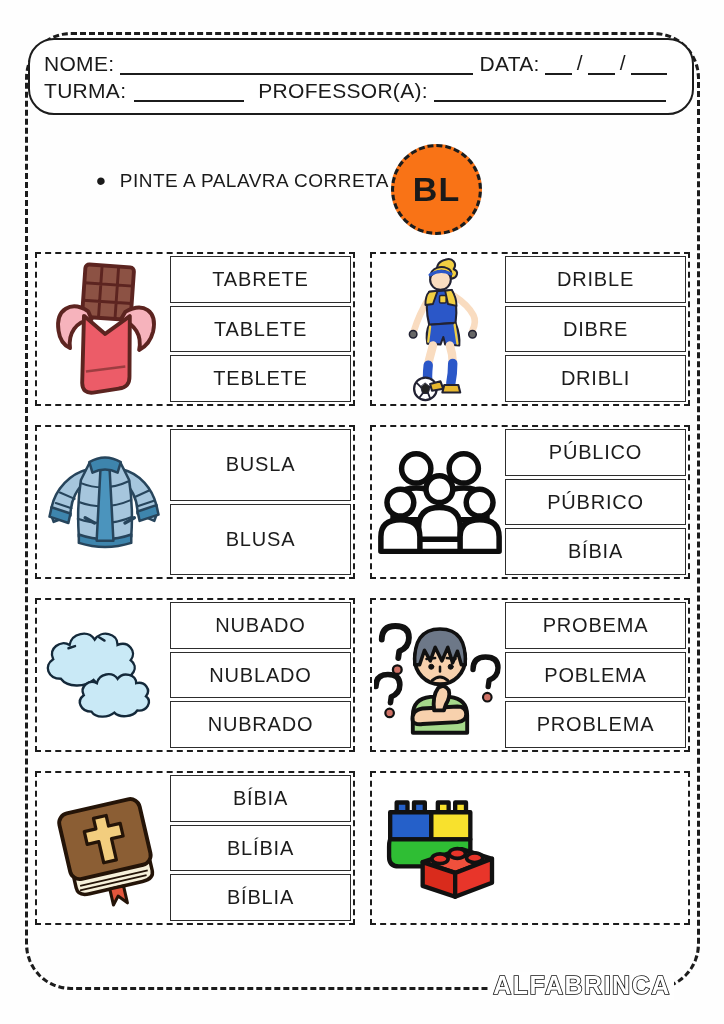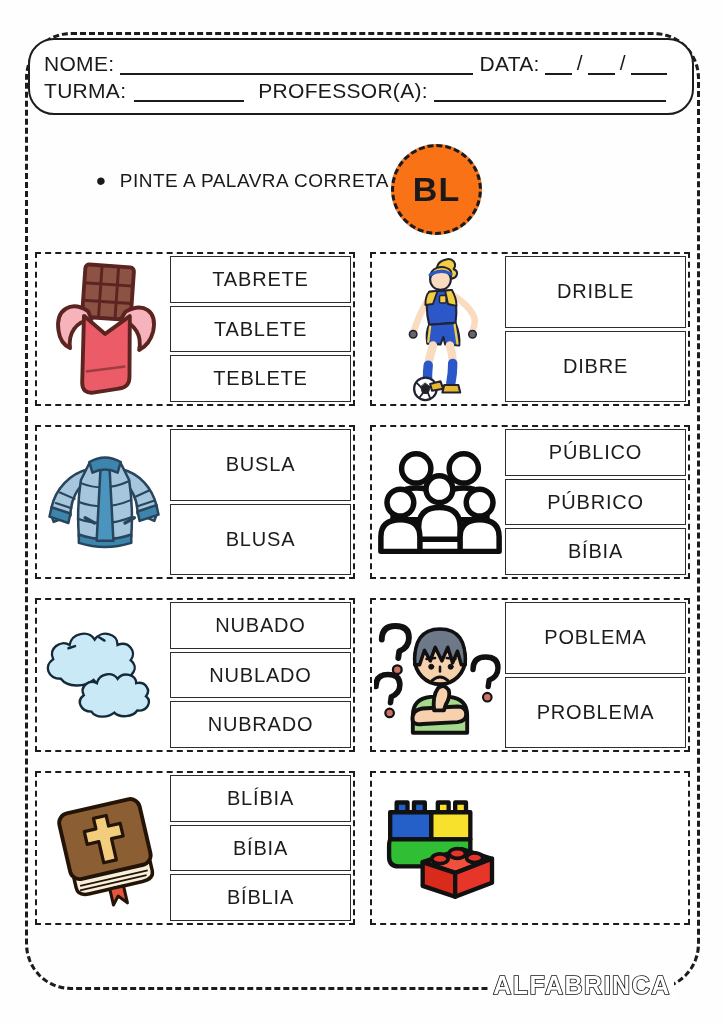--- a/index.html
+++ b/index.html
@@ -128,20 +128,21 @@
             <path d="M42,135 L47,139 L45,146 L39,146 L37,139 Z" fill="#222" stroke-width="1"></path>
             <path d="M33,135 L37,139 M51,137 L47,139 M45,146 L47,151 M39,146 L36,150" stroke-width="2" fill="none"></path>
             <path d="M47,136 L58,133 L61,141 L49,143 Z" fill="#e8b830" stroke-width="2.2"></path>
             <path d="M62,137 L77,137 L79,145 L60,145 Z" fill="#e8b830" stroke-width="2.2"></path>
           </g>
         </svg>
       </div>
       <div class="card-words">
         <div class="word-cell">DRIBLE</div>
         <div class="word-cell">DIBRE</div>
+        <div class="word-cell">DRIBLI</div>
       </div>
     </div>
 
     <div class="card">
       <div class="card-image">
         <svg width="132" height="116" viewBox="0 0 125 110">
           <g stroke="#27455c" stroke-linejoin="round" stroke-linecap="round" stroke-width="2.4">
             <path d="M46,24 C30,28 16,42 12,60 C11,66 12,70 14,74 L30,68 C30,54 36,40 48,34 Z" fill="#a6c6dd"></path>
             <path d="M12,60 L30,66 L28,75 L10,69 Z" fill="#3e85ad"></path>
             <path d="M80,24 C96,28 108,42 112,58 C113,64 112,69 110,73 L94,66 C94,52 88,40 78,34 Z" fill="#a6c6dd"></path>
@@ -228,40 +229,41 @@
             <path d="M54,46 L63,45 M75,45 L84,46" fill="none" stroke-width="2.6"></path>
             <path d="M68,54 L68,59" fill="none" stroke-width="2.6"></path>
             <path d="M60,68 Q68,61 76,68" fill="none" stroke-width="3"></path>
             <path d="M40,122 L40,104 Q40,87 58,85 L78,85 Q96,87 96,104 L96,122 Z" fill="#a5d98b" stroke-width="4"></path>
             <path d="M40,110 Q38,99 50,97 L86,95 Q95,95 95,103 Q95,110 86,111 L50,113 Q42,114 40,110 Z" fill="#f7d1ad" stroke-width="4"></path>
             <path d="M62,99 Q60,84 66,76 Q72,71 77,78 Q79,85 74,93 L72,99 Z" fill="#f7d1ad" stroke-width="4"></path>
           </g>
         </svg>
       </div>
       <div class="card-words">
+        <div class="word-cell">PROBEMA</div>
         <div class="word-cell">POBLEMA</div>
         <div class="word-cell">PROBLEMA</div>
       </div>
     </div>
 
     <div class="card">
       <div class="card-image">
         <svg width="130" height="138" viewBox="0 0 120 118">
           <g transform="rotate(-13 60 60)" stroke="#241408" stroke-linejoin="round">
             <path d="M26,80 L26,89 Q26,97 37,97 L87,97 Q98,97 98,89 L98,80 Z" fill="#f6f0da" stroke-width="3.2"></path>
             <path d="M30,88 L94,88 M29,92 L92,92" stroke-width="1.6" fill="none"></path>
             <rect x="24" y="20" width="76" height="62" rx="9" fill="#8b5e34" stroke-width="3.6"></rect>
             <path d="M56,30 h12 v10 h11 v12 h-11 v20 h-12 v-20 h-11 v-12 h11 z" fill="#f2cd7e" stroke-width="3"></path>
             <path d="M56,97 L56,112 L62,105 L69,113 L69,97 Z" fill="#e2563c" stroke-width="2.8"></path>
           </g>
         </svg>
       </div>
       <div class="card-words">
+        <div class="word-cell">BÍBIA</div>
         <div class="word-cell">BLÍBIA</div>
-        <div class="word-cell">BÍBIA</div>
         <div class="word-cell">BÍBLIA</div>
       </div>
     </div>
 
     <div class="card">
       <div class="card-image">
         <svg width="130" height="116" viewBox="0 0 120 106">
           <g stroke="#111" stroke-linejoin="round" stroke-width="4">
             <rect x="20" y="11" width="10" height="10" fill="#2560c9"></rect>
             <rect x="36" y="11" width="10" height="10" fill="#2560c9"></rect>

